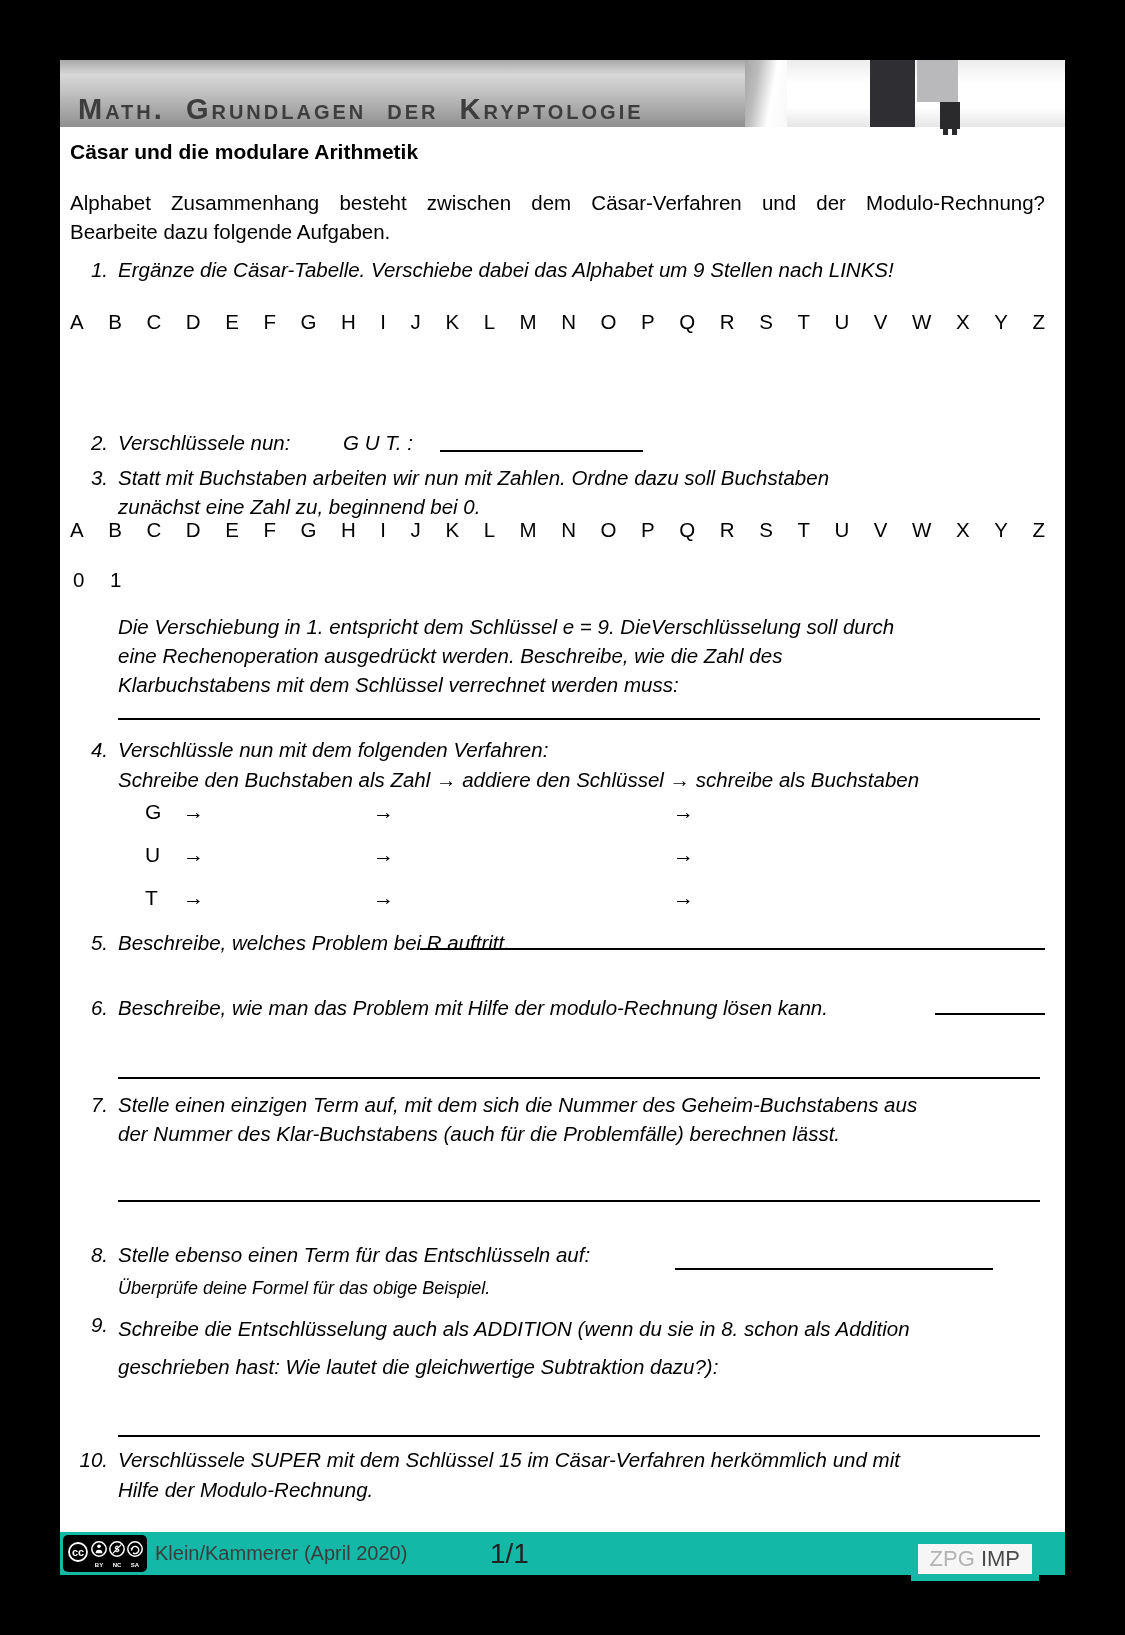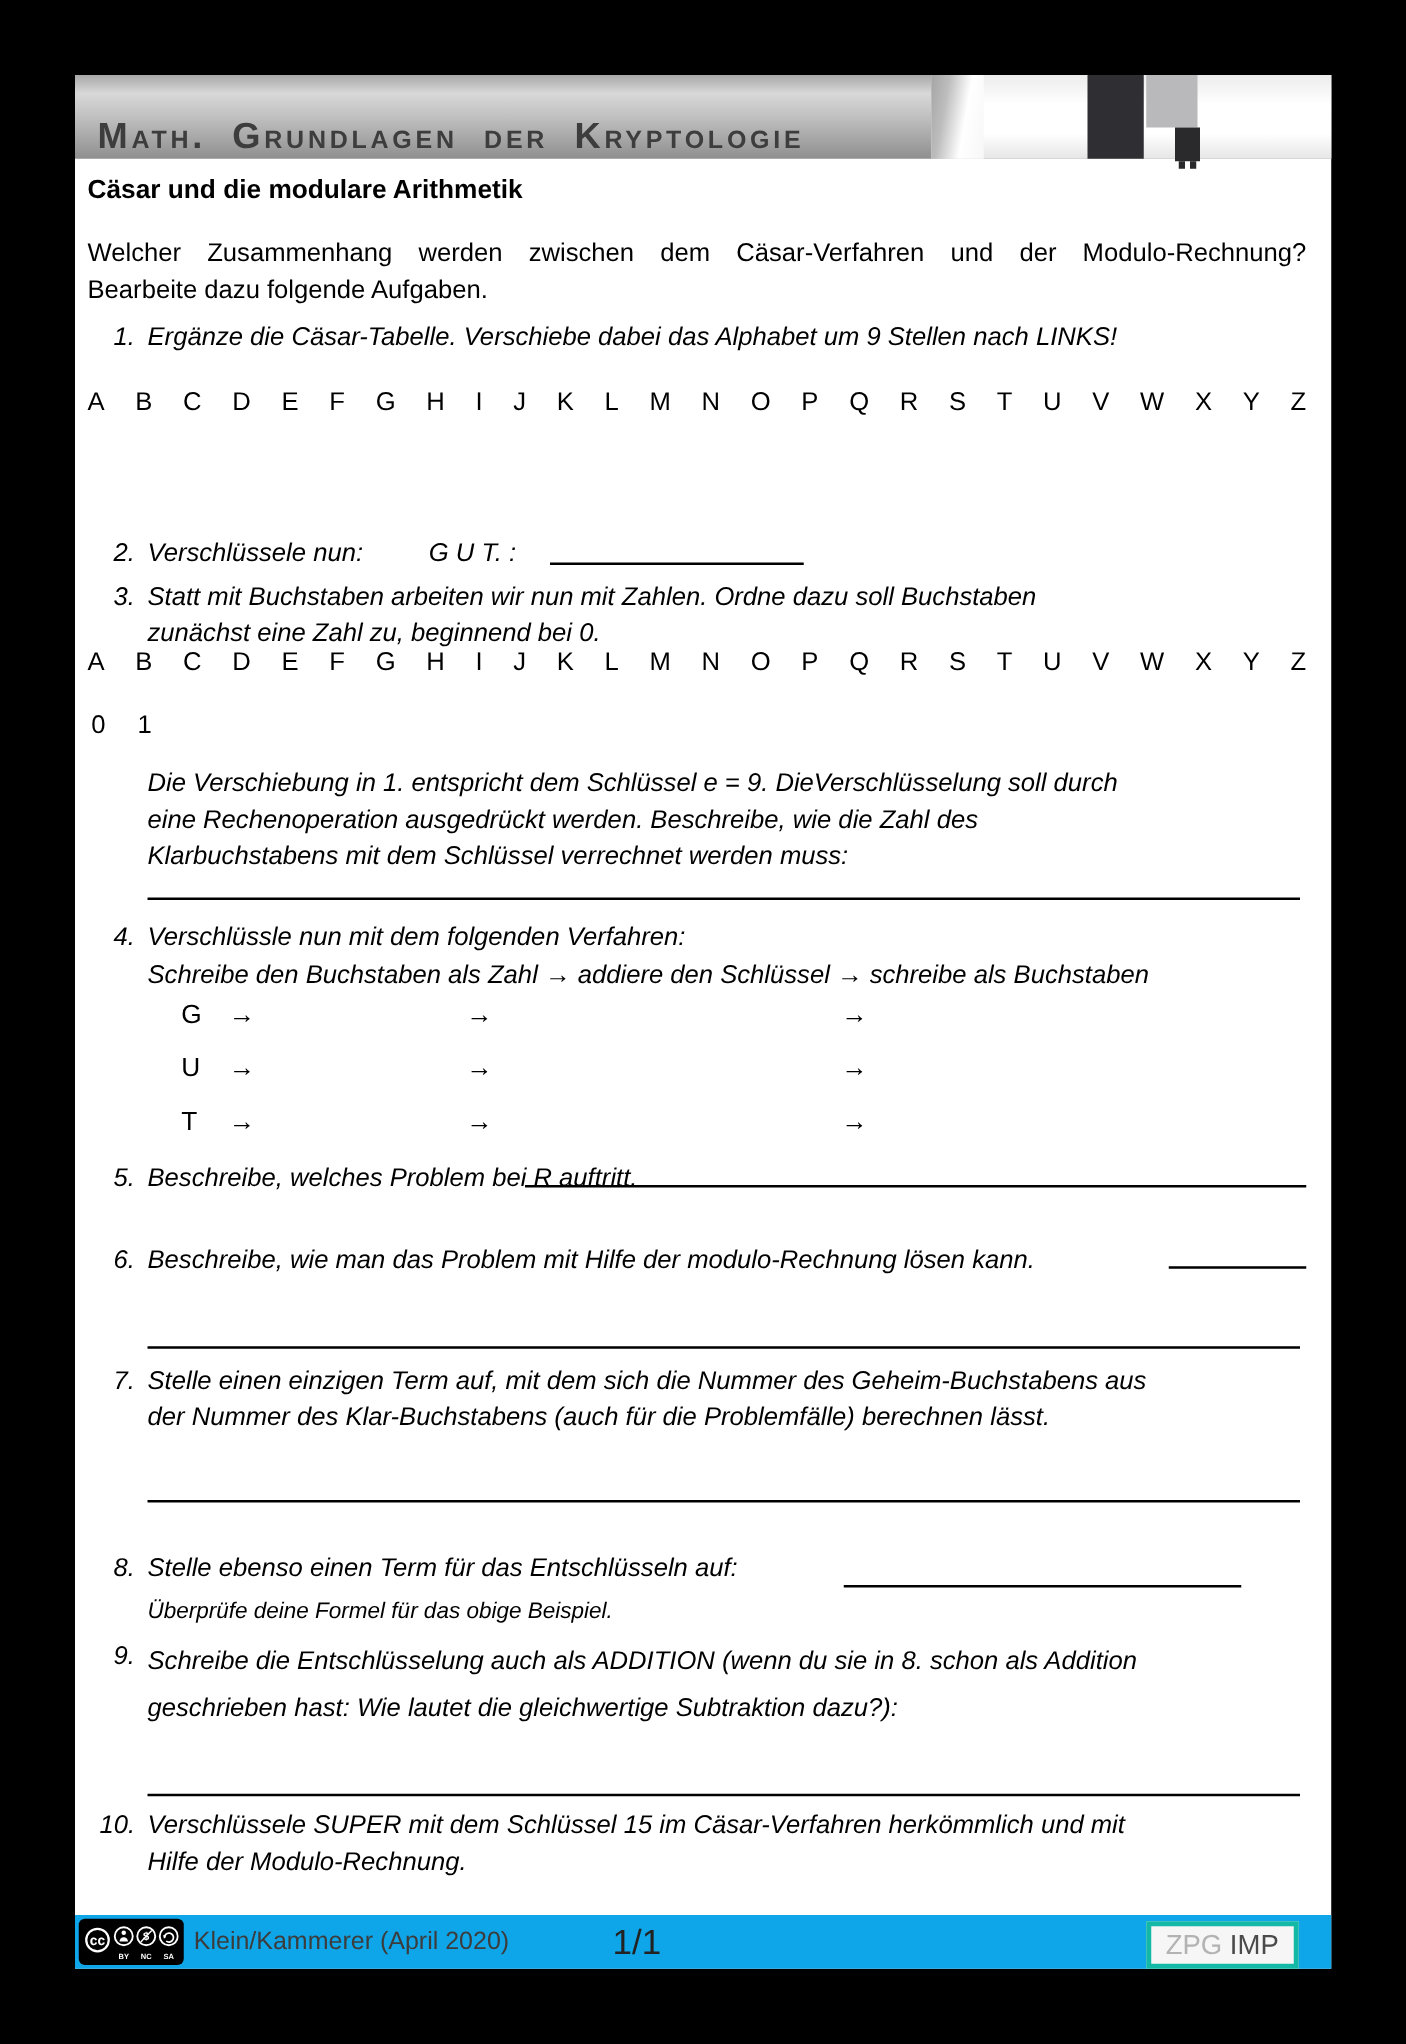--- a/index.html
+++ b/index.html
@@ -68,32 +68,32 @@
   .gut-rows { position:absolute; left:0; top:740px; width:1005px; }
   .gut-row { position:relative; height:43px; font-size:21px; }
   .gut-letter { position:absolute; left:85px; top:0; }
   .ga1 { position:absolute; left:123px; top:0; }
   .ga2 { position:absolute; left:313px; top:0; }
   .ga3 { position:absolute; left:613px; top:0; }
 
   
   .footer {
     position:absolute; left:0; top:1472px; width:1005px; height:43px;
-    background:#0ea5e9;
+    background:#14b8a6;
   }
   .cc-badge {
     position:absolute; left:3px; top:3px; width:84px; height:37px;
     background:#000; border-radius:5px;
     display:flex; align-items:center; justify-content:center;
   }
   .credit { position:absolute; left:95px; top:0; line-height:43px; font-size:20px; color:#3c3c3c; }
   .pagenum { position:absolute; left:430px; top:0; line-height:43px; font-size:28px; color:#222; }
   .brand {
     position:absolute; right:26px; top:5px; height:30px; line-height:30px;
-    border:4px solid #14b8a6; background:#f6f6f6; padding:0 12px; font-size:22px; white-space:nowrap;
+    border:7px solid #14b8a6; background:#f6f6f6; padding:0 12px; font-size:22px; white-space:nowrap;
   }
   .brand .zpg { color:#b3b3b3; }
   .brand .imp { color:#4a4a4a; }
 </style>
 </head>
 <body>
 
 <div class="page">
 
   <div class="banner">
@@ -101,21 +101,21 @@
     <div class="banner-photo">
       <div class="photo-curve"></div>
       <div class="photo-bar"></div>
       <div class="photo-gray"></div>
       <div class="photo-key"></div>
     </div>
   </div>
 
   <div class="heading">Cäsar und die modulare Arithmetik</div>
   <div class="intro">
-    <div class="l1">Welcher Zusammenhang werden zwischen dem Cäsar-Verfahren und der Modulo-Rechnung?</div>
+    <div class="l1">Alphabet Zusammenhang besteht zwischen dem Cäsar-Verfahren und der Modulo-Rechnung?</div>
     <div>Bearbeite dazu folgende Aufgaben.</div>
   </div>
 
   <div class="task" style="top:195px;">
     <div class="tnum">1.</div>
     <div>Ergänze die Cäsar-Tabelle. Verschiebe dabei das Alphabet um 9 Stellen nach LINKS!</div>
   </div>
 
   <div class="alpha-row" style="top:250px;">
       <span class="letter">A</span>

